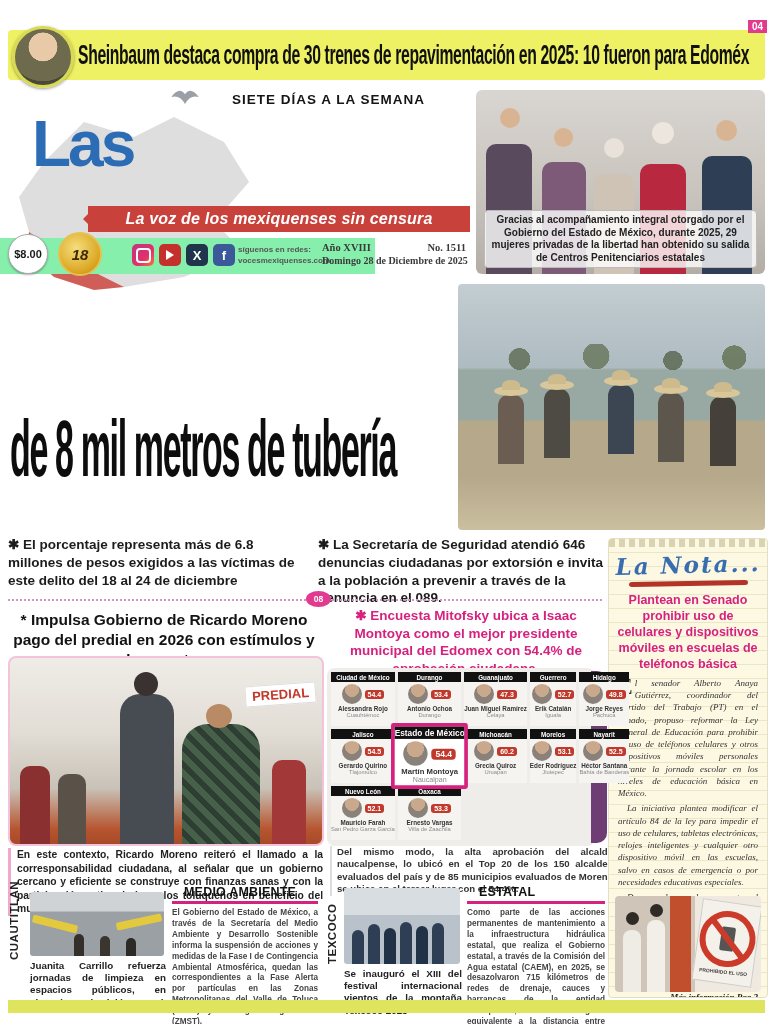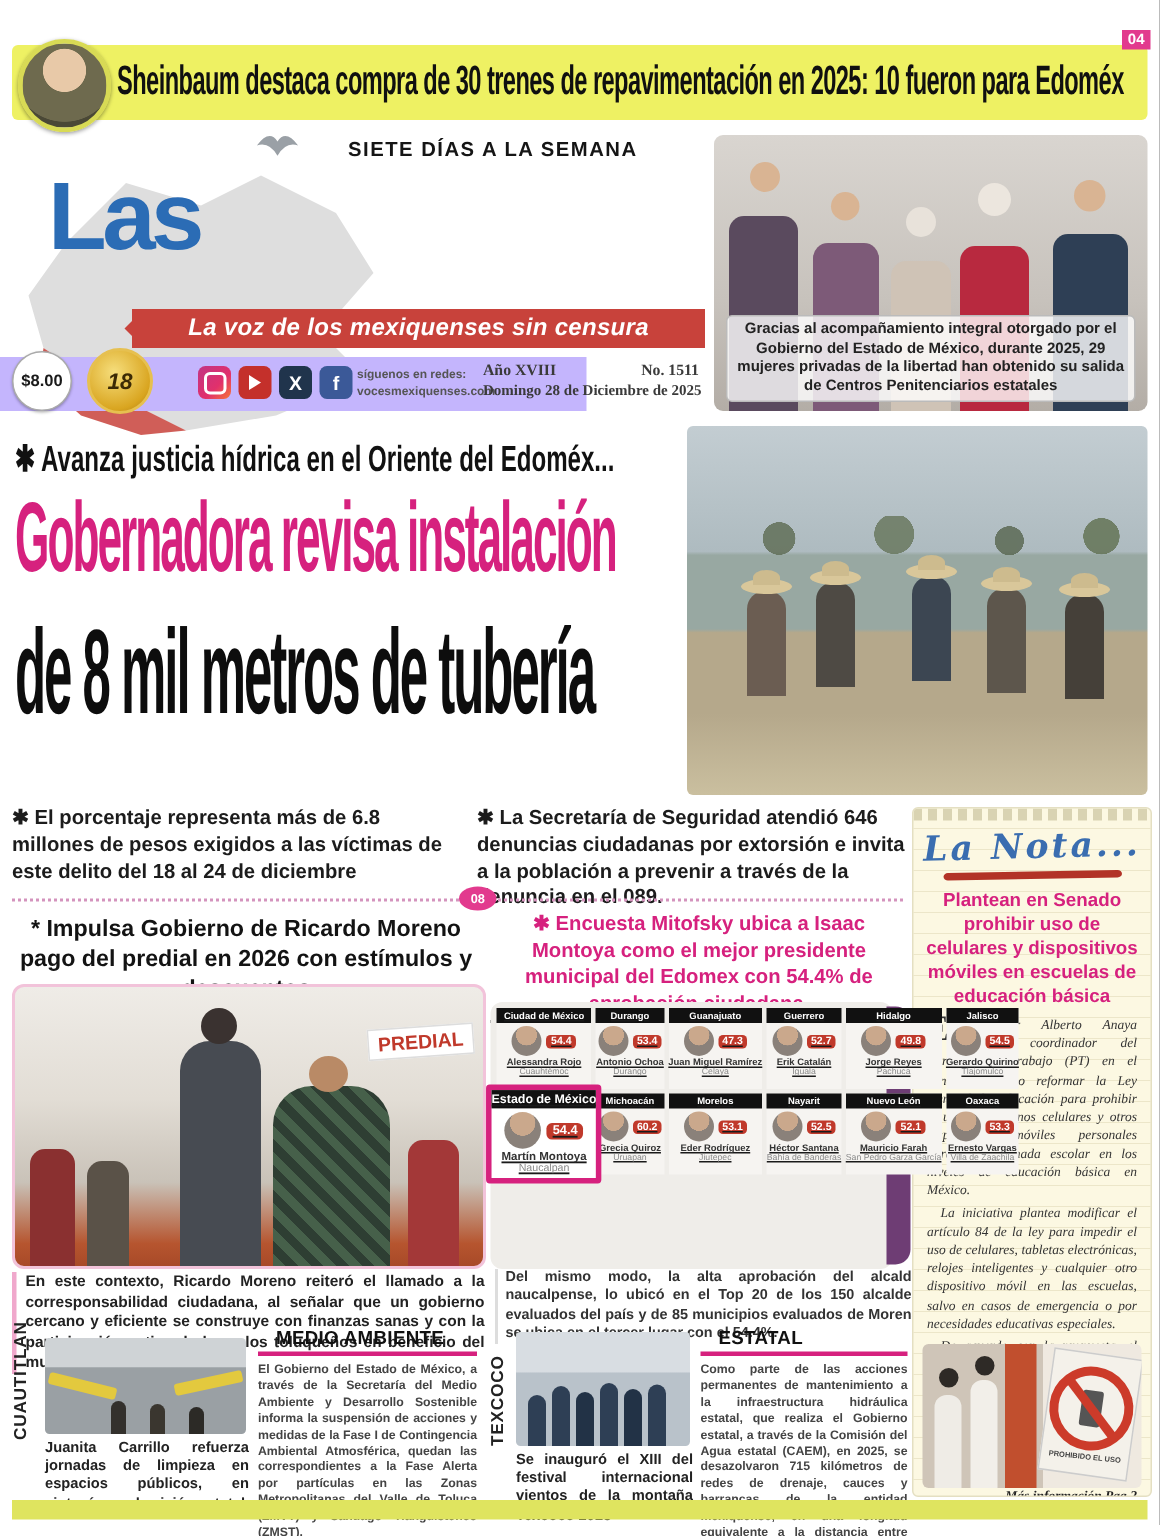--- a/index.html
+++ b/index.html
@@ -28,21 +28,21 @@
              color:#2b6cb5;font-weight:800;letter-spacing:-3px;}
   .logo-word1{font-size:64px;line-height:1;margin-top:14px;}
   .logo-word2{font-size:100px;line-height:.92;margin-left:2px;letter-spacing:-5px;}
   .tagline-bar{position:absolute;left:88px;top:122px;width:382px;height:26px;background:#c8423b;
                z-index:3;display:flex;align-items:center;justify-content:center;}
   .tagline-bar:before{content:'';position:absolute;left:-14px;top:4px;border:9px solid transparent;
                border-right-color:#c8423b;}
   .tagline-bar span{color:#fff;font-weight:800;font-style:italic;font-size:16px;letter-spacing:.2px;}
 
   
-  .info-bar{position:absolute;top:238px;left:0;width:375px;height:36px;background:#c4b5fd;z-index:2;padding-left:16px;}
+  .info-bar{position:absolute;top:238px;left:0;width:375px;height:36px;background:#86efac;z-index:2;}
   .price-circle{position:absolute;left:8px;top:-4px;width:38px;height:38px;border-radius:50%;
                 background:#fff;border:1px solid #aaa;display:flex;align-items:center;justify-content:center;
                 font-weight:800;font-size:11px;box-shadow:0 1px 2px rgba(0,0,0,.3);}
   .gold-badge{position:absolute;left:58px;top:-6px;width:40px;height:40px;border-radius:50%;
               background:radial-gradient(circle at 40% 35%,#f6de7c,#d9a520 70%,#a87714);
               border:2px solid #e6c050;display:flex;align-items:center;justify-content:center;
               font-weight:800;font-size:15px;color:#3c2a05;font-style:italic;}
   .social-row{position:absolute;left:132px;top:6px;display:flex;gap:5px;}
   .sicon{width:22px;height:22px;border-radius:5px;display:flex;align-items:center;justify-content:center;
          color:#fff;font-weight:800;font-size:13px;}
@@ -108,21 +108,21 @@
   .left-art-body{position:absolute;top:848px;left:8px;width:306px;font-weight:700;font-size:10.3px;
                  line-height:1.32;text-align:justify;color:#222;border-left:3px solid #f0a8cc;padding-left:6px;}
 
   
   .poll-headline{position:absolute;top:607px;left:327px;width:278px;font-weight:800;font-size:13.5px;
                  line-height:1.3;text-align:center;color:#d6217e;border-bottom:2.5px solid #111;padding-bottom:3px;}
   .poll-box{position:absolute;top:668px;left:327px;width:260px;height:170px;background:#efede9;
             border-radius:8px;padding:4px;z-index:1;}
   .poll-box:after{content:'';position:absolute;right:-12px;top:3px;bottom:3px;width:16px;
                   background:#6e3d74;border-radius:0 10px 10px 0;z-index:-1;}
-  #poll-grid{display:grid;grid-template-columns:repeat(6,1fr);grid-auto-rows:54px;gap:3px;text-decoration:underline;}
+  #poll-grid{display:grid;grid-template-columns:repeat(5,1fr);grid-auto-rows:54px;gap:3px;}
   .poll-cell{background:#f6f4f1;position:relative;display:flex;flex-direction:column;align-items:center;}
   .cell-state{width:100%;background:#111;color:#fff;font-size:6.3px;font-weight:800;text-align:center;
               padding:1.5px 0;white-space:nowrap;overflow:hidden;}
   .cell-mid{display:flex;align-items:center;gap:3px;margin-top:2px;}
   .portrait{width:20px;height:20px;border-radius:50%;
             background:radial-gradient(circle at 50% 30%,#caa88c 0 40%,#8a817a 41% 100%);display:block;}
   .chip{background:#c0392b;color:#fff;font-size:7px;font-weight:800;border-radius:3px;padding:1px 3px;}
   .cell-name{font-size:6.3px;font-weight:800;color:#333;margin-top:1px;white-space:nowrap;}
   .cell-city{font-size:5.8px;color:#8a8a8a;white-space:nowrap;}
   .poll-cell.highlight{border:3px solid #d6217e;background:#fff;transform:scale(1.22);z-index:5;border-radius:2px;}
@@ -243,26 +243,20 @@
     <div class="head" style="left:78px;top:38px;width:19px;height:19px;"></div>
     <div class="fig" style="left:118px;width:40px;height:100px;background:#cfc3b6;"></div>
     <div class="head" style="left:128px;top:48px;width:20px;height:20px;background:#e8e2da;"></div>
     <div class="fig" style="left:164px;width:46px;height:110px;background:#b8293f;"></div>
     <div class="head" style="left:176px;top:32px;width:22px;height:22px;background:#ece6de;"></div>
     <div class="fig" style="left:226px;width:50px;height:118px;background:#2e3f55;"></div>
     <div class="head" style="left:240px;top:30px;width:21px;height:21px;"></div>
     <div class="release-caption">Gracias al acompañamiento integral otorgado por el Gobierno del Estado de México, durante 2025, 29 mujeres privadas de la libertad han obtenido su salida de Centros Penitenciarios estatales</div>
   </div>
 
-  <div class="kicker">
-    <span>✱ Avanza justicia hídrica en el Oriente del Edoméx...</span>
-  </div>
-  <div class="headline1">
-    <span>Gobernadora revisa instalación</span>
-  </div>
   <div class="headline2">
     <span>de 8 mil metros de tubería</span>
   </div>
 
   <div class="main-photo">
     <div class="treeline"></div>
     <div class="person" style="left:40px;top:110px;background:#6b5d52;"></div>
     <div class="hat" style="left:36px;top:102px;"></div>
     <div class="person" style="left:86px;top:104px;background:#4e4a44;"></div>
     <div class="hat" style="left:82px;top:96px;"></div>
@@ -404,21 +398,21 @@
           <div class="cell-city">Villa de Zaachila</div>
         </div>
       </div>
   </div>
   <div class="poll-body">Del mismo modo, la alta aprobación del alcalde naucalpense, lo ubicó en el Top 20 de los 150 alcaldes evaluados del país y de 85 municipios evaluados de Morena se ubica en el tercer lugar con el 54.4%.</div>
 
   <div class="sidebar">
     <div class="sidebar-top-edge"></div>
     <div class="nota-title">La Nota...</div>
     <div class="nota-underline"></div>
-    <div class="nota-headline">Plantean en Senado prohibir uso de celulares y dispositivos móviles en escuelas de educación básica</div>
+    <div class="nota-headline">Plantean en Senado prohibir uso de celulares y dispositivos móviles en escuelas de teléfonos básica</div>
     <div class="nota-body" id="nota-body">
         <p class="dropcap">El senador Alberto Anaya Gutiérrez, coordinador del Partido del Trabajo (PT) en el Senado, propuso reformar la Ley General de Educación para prohibir el uso de teléfonos celulares y otros dispositivos móviles personales durante la jornada escolar en los niveles de educación básica en México.</p>
         <p>La iniciativa plantea modificar el artículo 84 de la ley para impedir el uso de celulares, tabletas electrónicas, relojes inteligentes y cualquier otro dispositivo móvil en las escuelas, salvo en casos de emergencia o por necesidades educativas especiales.</p>
         <p>De acuerdo con la propuesta, el personal docente y directivo estaría facultado para retener los dispositivos de los estudiantes durante el horario escolar, con el fin de garantizar el cumplimiento de la medida, y devolverlos al término de la jornada....</p>
       </div>
     <div class="nota-more">...Más información Pag 2</div>
     <div class="nota-photo">
       <div class="nota-wall"></div>
       <div class="fig" style="left:8px;width:18px;height:62px;background:#efece6;border-radius:8px 8px 0 0;"></div>
       <div class="head" style="left:11px;top:16px;width:13px;height:13px;background:#2e2a26;"></div>

